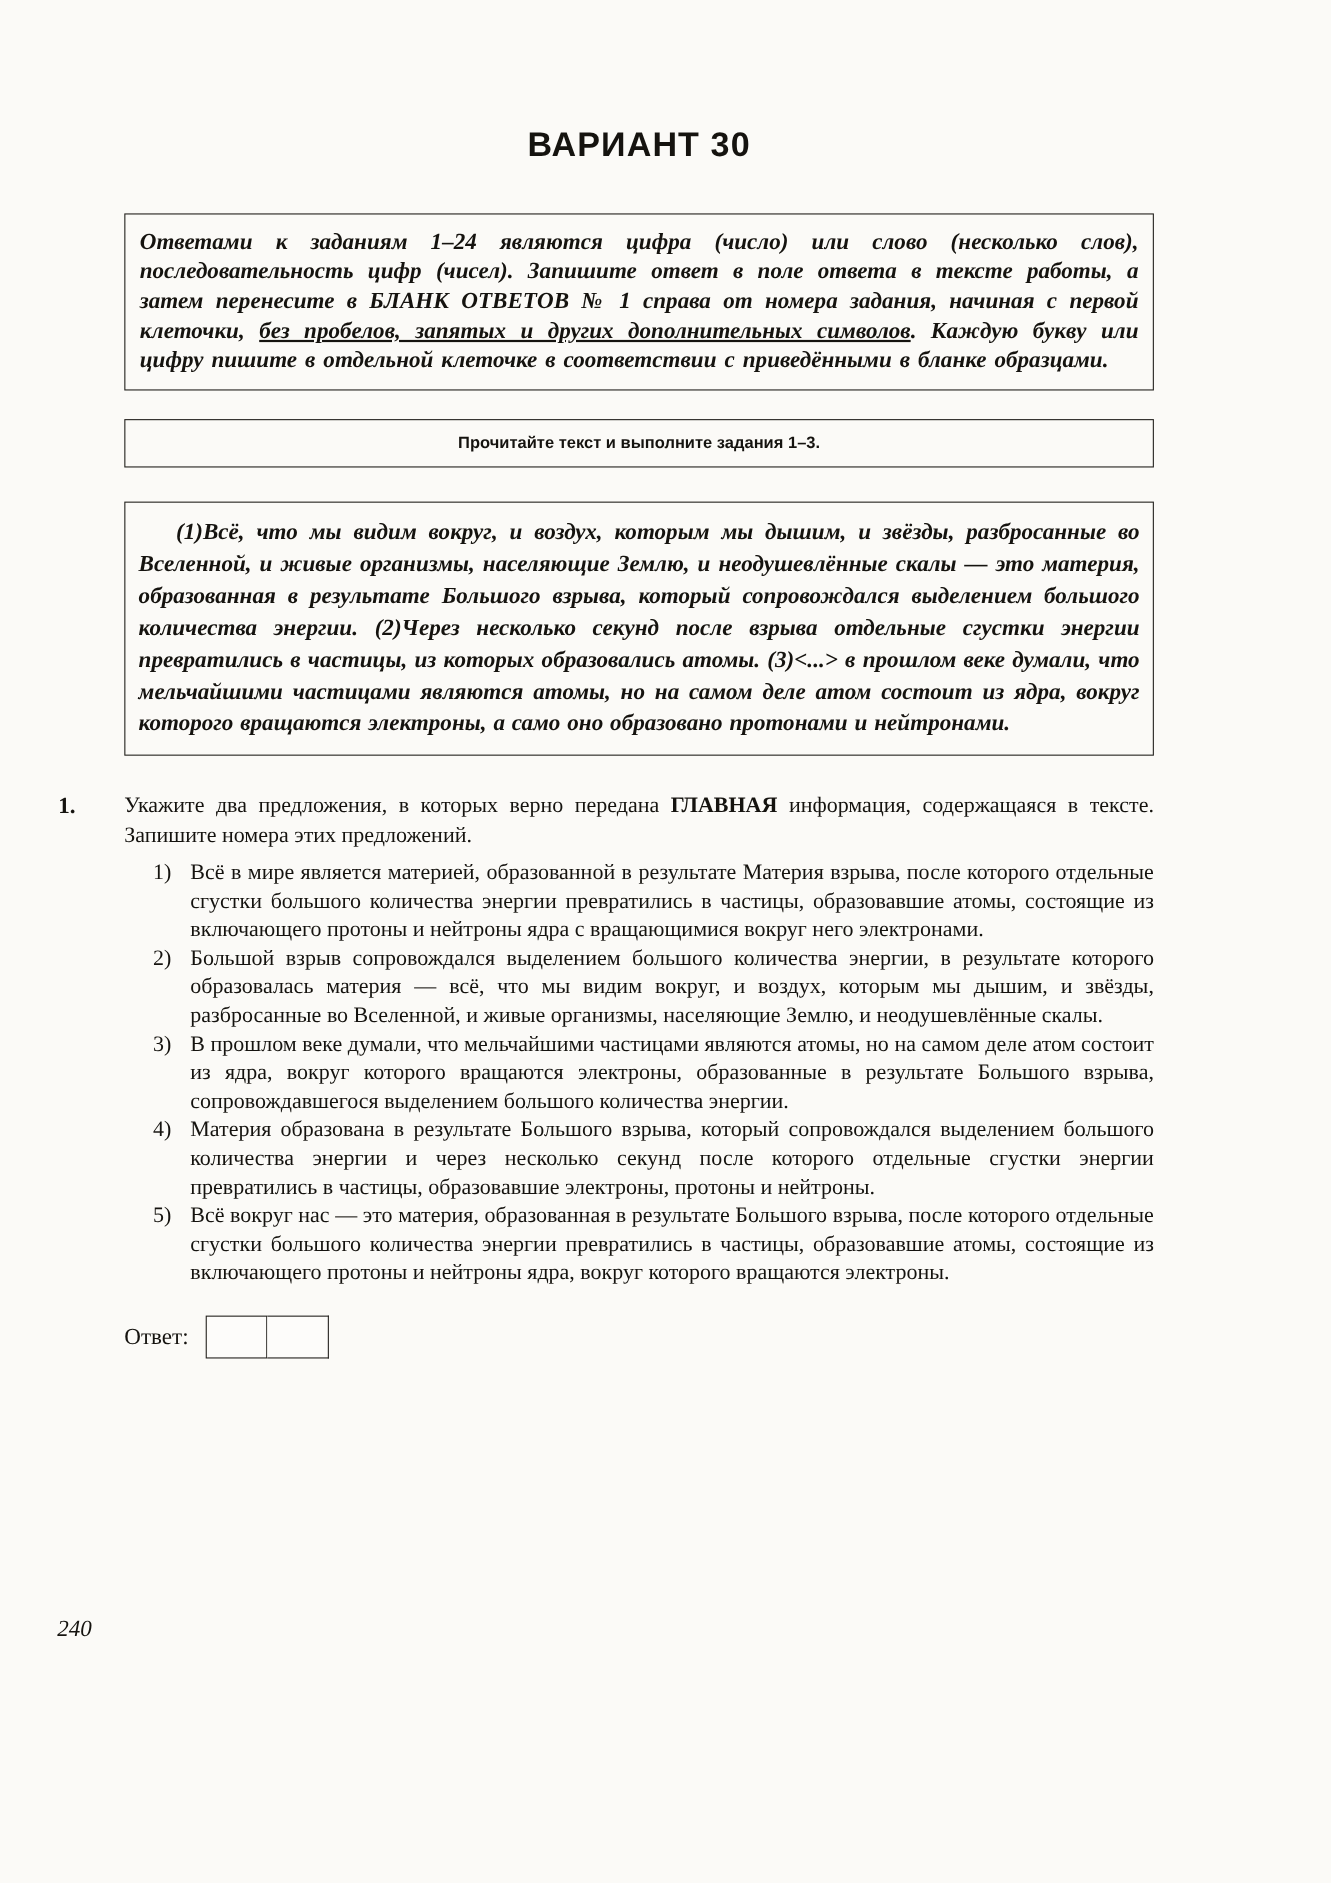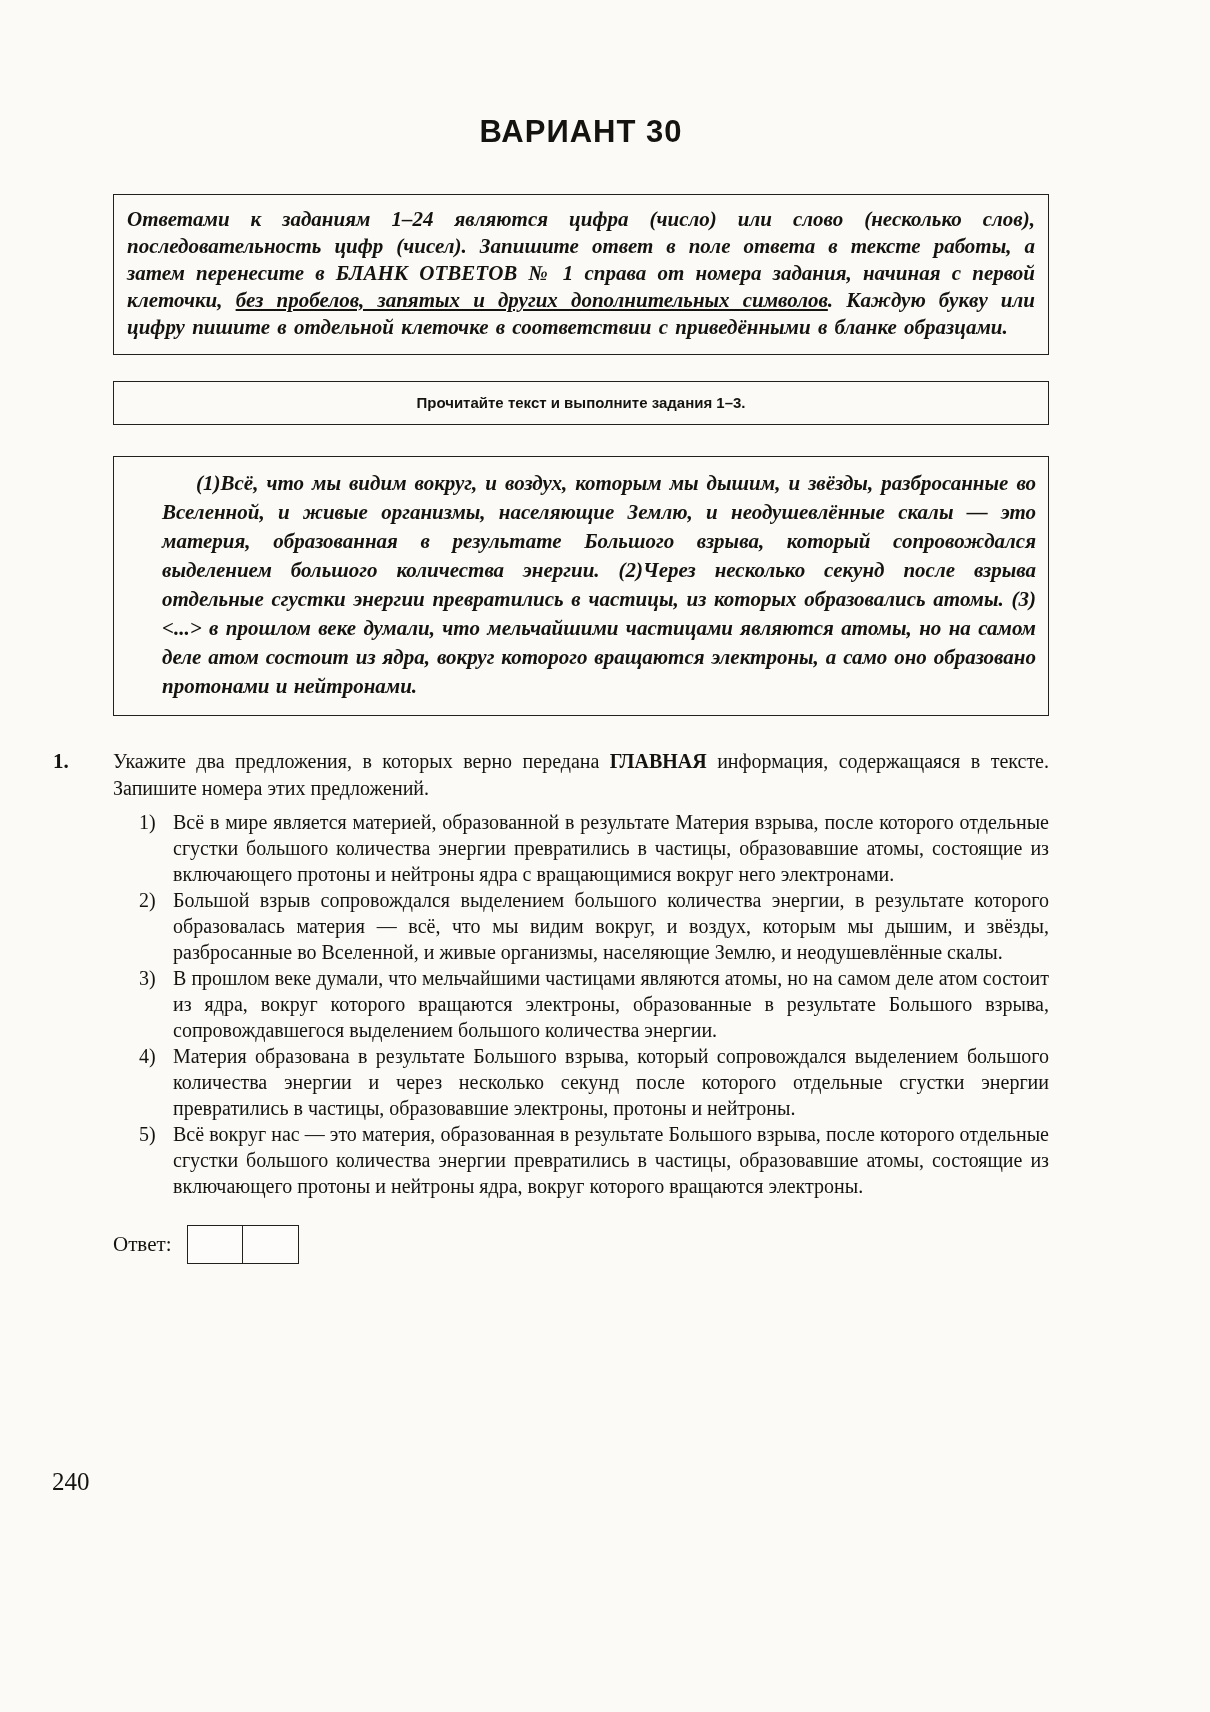--- a/index.html
+++ b/index.html
@@ -62,21 +62,20 @@
     padding:12px 12px 14px 12px;
   }
   .source-text {
     font-style:italic;
     font-weight:700;
     font-size:21px;
     line-height:29px;
     text-align:justify;
     text-indent:34px;
     word-spacing:1px;
-    margin-left:36px;
   }
   .task {
     position:relative;
     margin-top:32px;
   }
   .task-number {
     position:absolute;
     left:-60px;
     top:1px;
     font-weight:700;
@@ -117,21 +116,22 @@
     width:56px;
     height:39px;
     border:1.7px solid #23211d;
     background:#fdfcfa;
   }
   .answer-cell + .answer-cell { border-left:none; }
   .page-number {
     position:absolute;
     left:52px;
     top:1468px;
-    font-size:25px;
+    font-size:21px;
+    font-style:italic;
   }
 </style>
 </head>
 <body>
 
 <div class="content">
 
   <h1 class="variant-title">ВАРИАНТ 30</h1>
 
 

